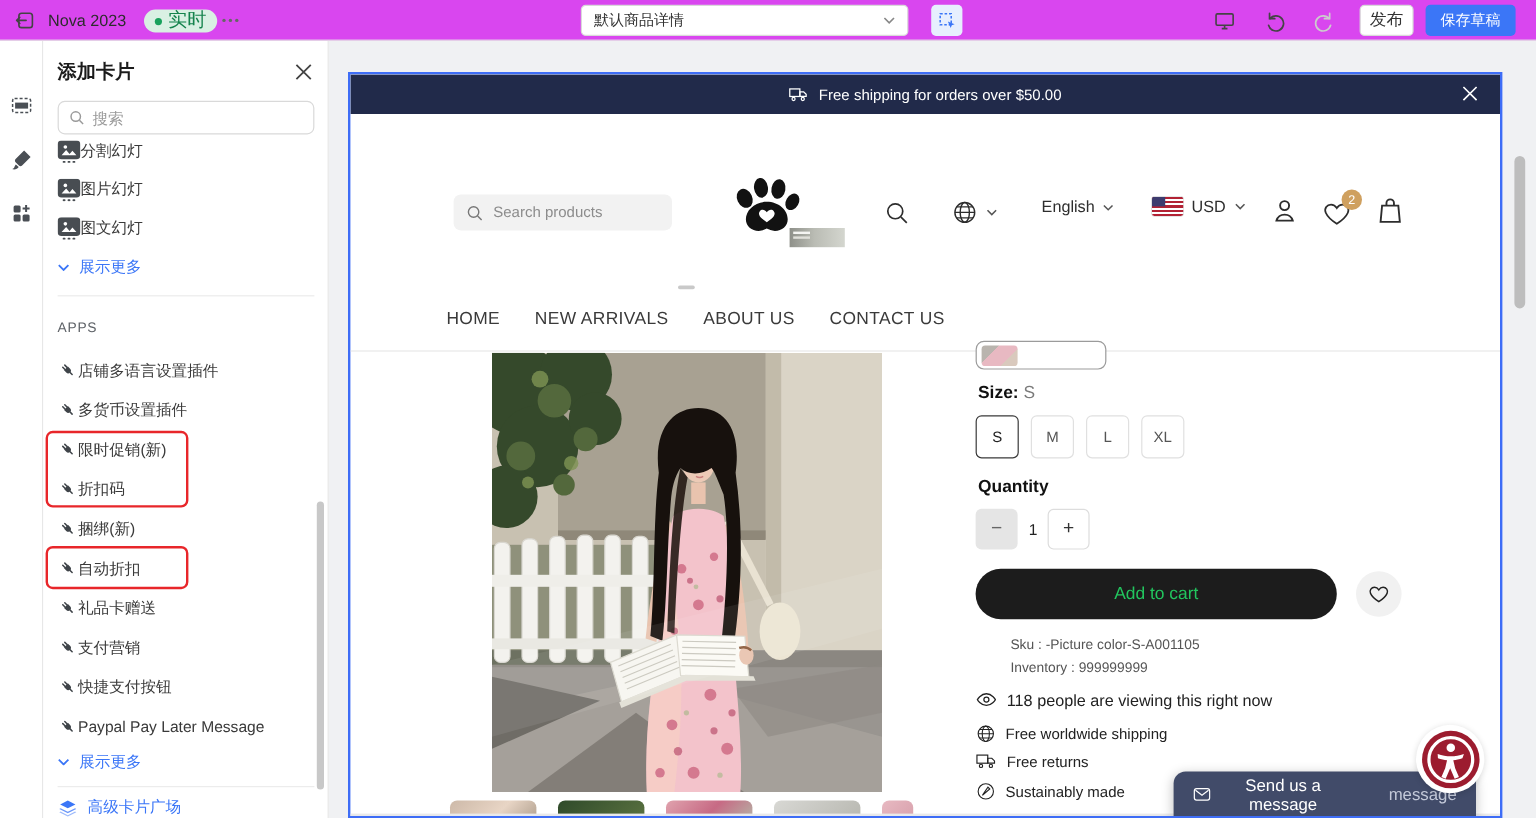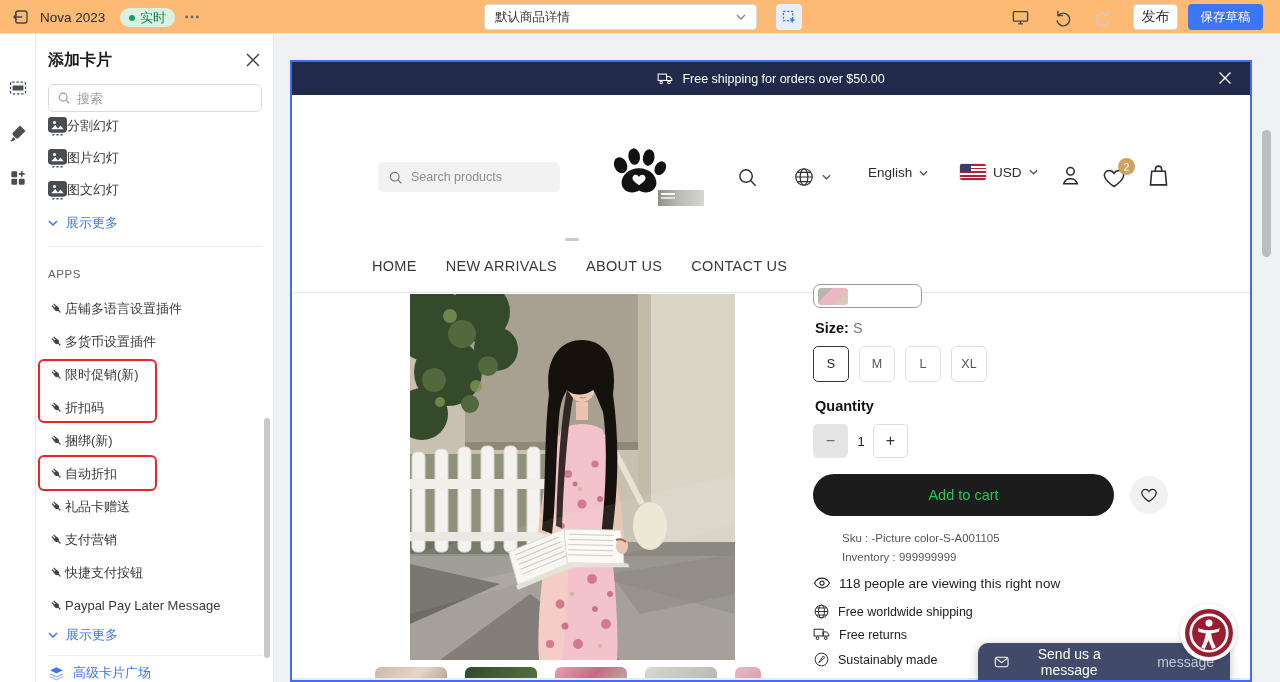--- a/index.html
+++ b/index.html
@@ -1,25 +1,25 @@
 <!DOCTYPE html>
 <html><head>
 <meta charset="utf-8">
 <style>
   * { margin:0; padding:0; box-sizing:border-box; }
   html,body { width:1280px; height:682px; overflow:hidden; }
   body { font-family:"Liberation Sans", sans-serif; background:#f0f1f3; position:relative; }
 
   
-  #topbar { position:absolute; left:0; top:0; width:1280px; height:34px; background:#fdba74; border-bottom:1px solid #e6e6e6; z-index:30; }
+  #topbar { position:absolute; left:0; top:0; width:1280px; height:34px; background:#d946ef; border-bottom:1px solid #e6e6e6; z-index:30; }
   .tb-item { position:absolute; display:flex; align-items:center; }
   #theme-name { left:40px; top:0; height:34px; font-size:13.5px; color:#2c2c2c; font-weight:500; }
   #live-pill { left:120px; top:8px; height:19px; padding:0 9px; background:#d9f0e3; border-radius:10px; gap:5px; }
   #live-pill .dot { width:6px; height:6px; border-radius:50%; background:#18a15c; }
-  #live-pill span.txt { font-size:13px; color:#15834d; }
+  #live-pill span.txt { font-size:16px; color:#15834d; }
   #page-select { left:484px; top:4px; width:273px; height:26px; border:1px solid #d9d9d9; border-radius:4px; background:#fff; padding:0 10px; font-size:12.5px; color:#333; justify-content:space-between; cursor:pointer; }
   #select-tool { left:776px; top:4px; width:26px; height:26px; background:#e7effe; border-radius:4px; justify-content:center; cursor:pointer; }
   .tb-icon { justify-content:center; cursor:pointer; }
   #btn-publish { left:1133px; top:4px; width:45px; height:26px; border:1px solid #d9d9d9; border-radius:4px; background:#fff; font-size:14px; color:#333; justify-content:center; cursor:pointer; }
   #btn-save { left:1188px; top:4px; width:75px; height:26px; border-radius:4px; background:#3b76f7; font-size:12.5px; color:#fff; justify-content:center; cursor:pointer; }
 
   
   #rail { position:absolute; left:0; top:34px; width:36px; height:648px; background:#fff; border-right:1px solid #e7e7e7; z-index:20; }
   .rail-icon { position:absolute; left:8px; width:20px; height:20px; cursor:pointer; }
 

